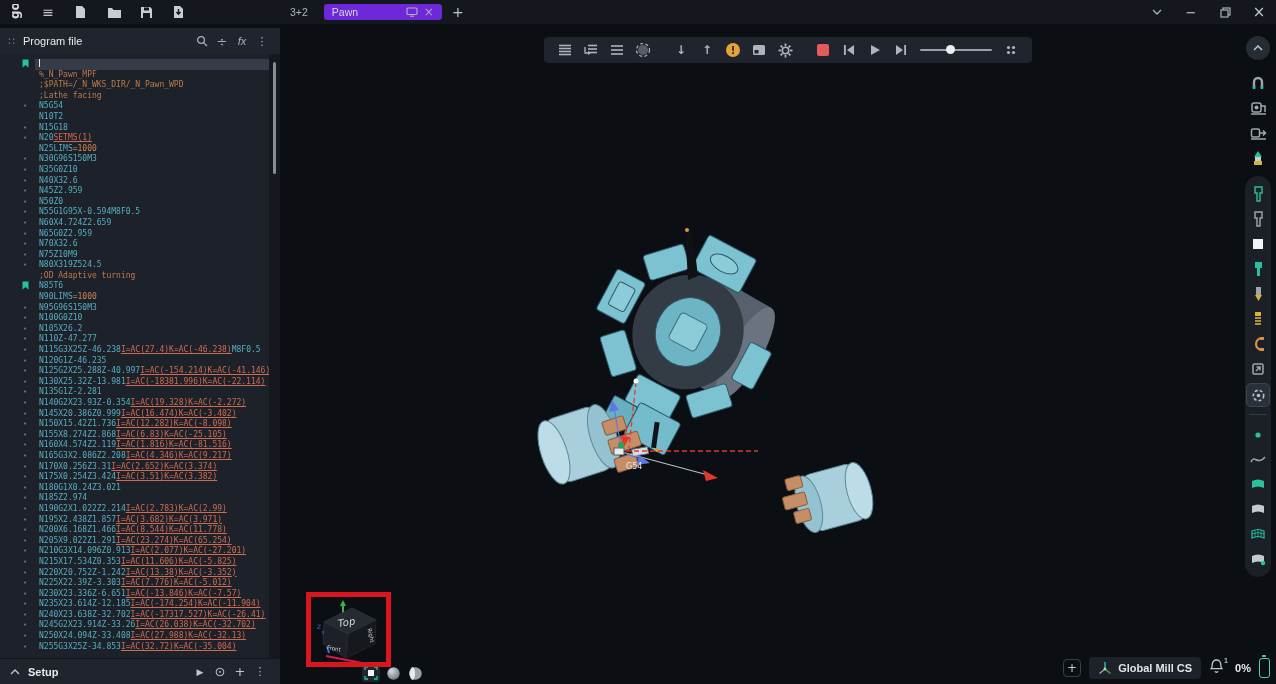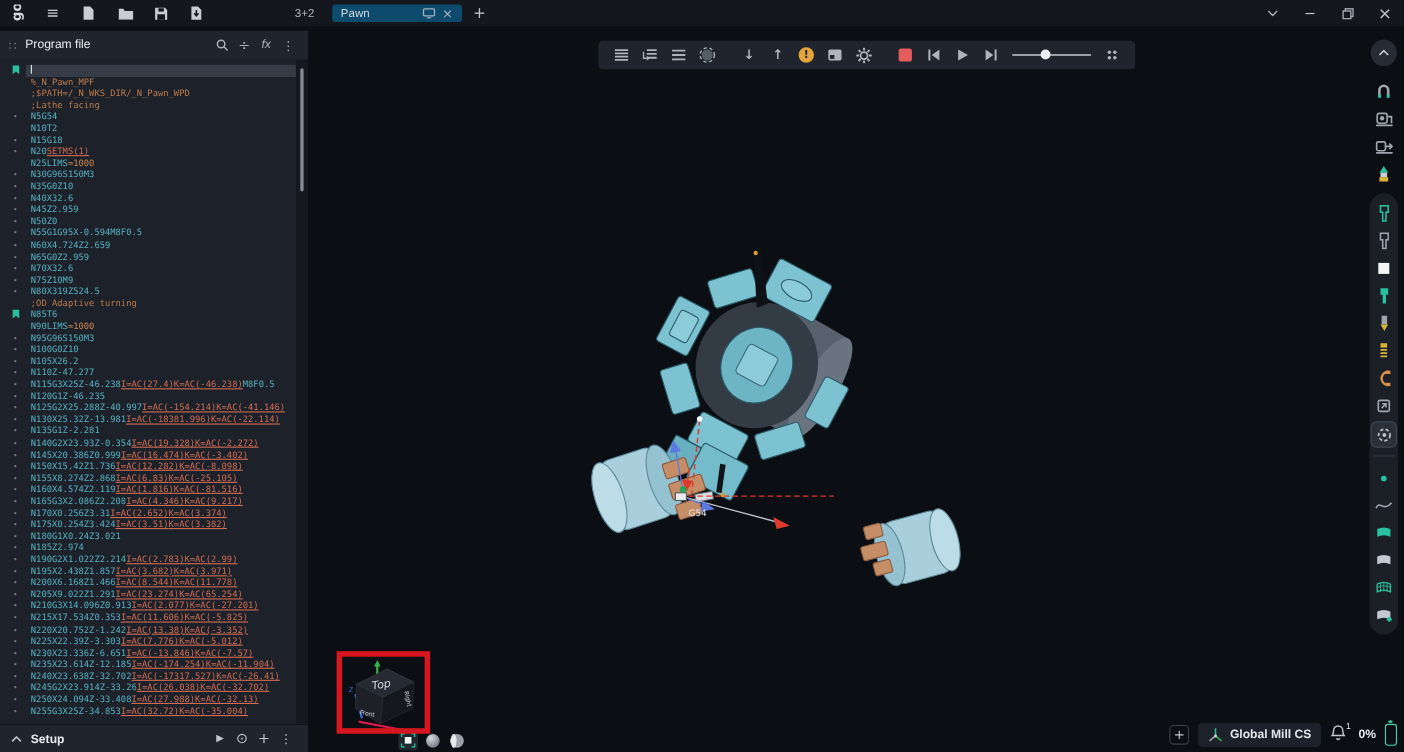--- a/index.html
+++ b/index.html
@@ -5,33 +5,33 @@
   *{margin:0;padding:0;box-sizing:border-box;}
   html,body{width:1276px;height:684px;overflow:hidden;}
   body{background:#0b0e13;font-family:"Liberation Sans",sans-serif;color:#c7ccd3;position:relative;}
   .g{font-family:"DejaVu Sans",sans-serif;font-style:normal;}
 
   
   #titlebar{position:absolute;left:0;top:0;width:1276px;height:24px;background:#14171d;display:flex;align-items:center;z-index:30;}
   .tb-btn{width:24px;height:20px;display:flex;align-items:center;justify-content:center;color:#c2c7ce;font-size:12px;cursor:default;}
   .tb-btn svg{display:block;}
   #logo{width:26px;height:22px;display:flex;align-items:center;justify-content:center;margin-left:4px;}
-  #mode-label{color:#aeb4bc;font-size:10.5px;margin-left:78px;}
-  #doc-tab{margin-left:16px;height:16px;width:118px;background:#0c4a6e;border-radius:3px;display:flex;align-items:center;padding:0 8px;gap:6px;}
+  #mode-label{color:#aeb4bc;font-size:10.5px;margin-left:100px;}
+  #doc-tab{margin-left:16px;height:16px;width:118px;background:#6d28d9;border-radius:3px;display:flex;align-items:center;padding:0 8px;gap:6px;}
   #doc-tab .tab-title{font-size:10.5px;color:#d4d8de;flex:1;}
   #win-controls{margin-left:auto;display:flex;align-items:center;}
   #win-controls .tb-btn{width:34px;height:24px;font-size:13px;}
 
   
   #left-panel{position:absolute;left:0;top:28px;width:280px;height:656px;background:#1d222a;z-index:20;display:flex;flex-direction:column;}
   #panel-header{height:26px;display:flex;align-items:center;padding:0 8px;background:#20252d;flex:0 0 auto;}
   #panel-header .drag{color:#767d86;font-size:11px;margin-right:8px;}
   #panel-header .ph-title{font-size:11px;font-weight:normal;color:#e6e9ed;flex:1;}
   .ph-ico{width:20px;height:20px;display:flex;align-items:center;justify-content:center;color:#aab0b8;font-size:11px;}
-  #code-area{position:relative;flex:1;background:#1d222a;overflow:hidden;padding-top:5px;}
+  #code-area{position:relative;flex:1;background:#1d222a;overflow:hidden;padding-top:5px;padding-left:11px;}
   #code-lines{position:relative;}
   .cl{height:10.6px;line-height:10.6px;font-family:"DejaVu Sans Mono",monospace;font-size:8px;white-space:pre;padding-left:28px;position:relative;color:#55aec0;}
   .cl .mark{position:absolute;left:6px;top:0;width:16px;text-align:center;color:#70777f;font-size:7px;line-height:10.6px;}
   .cl.active{background:linear-gradient(to right,transparent 24px,#353c47 24px);}
   .caret{display:inline-block;width:1px;height:8px;background:#e8ebee;vertical-align:-1px;}
   .cm{color:#bd7a4a;}
   .ac{color:#cf6b52;text-decoration:underline;}
   .num{color:#cb8550;}
   #code-scroll-track{position:absolute;top:0;right:0;width:11px;bottom:0;background:#15181e;}
   #code-scroll-thumb{position:absolute;top:8px;right:4px;width:3px;height:112px;border-radius:2px;background:#868d95;}

